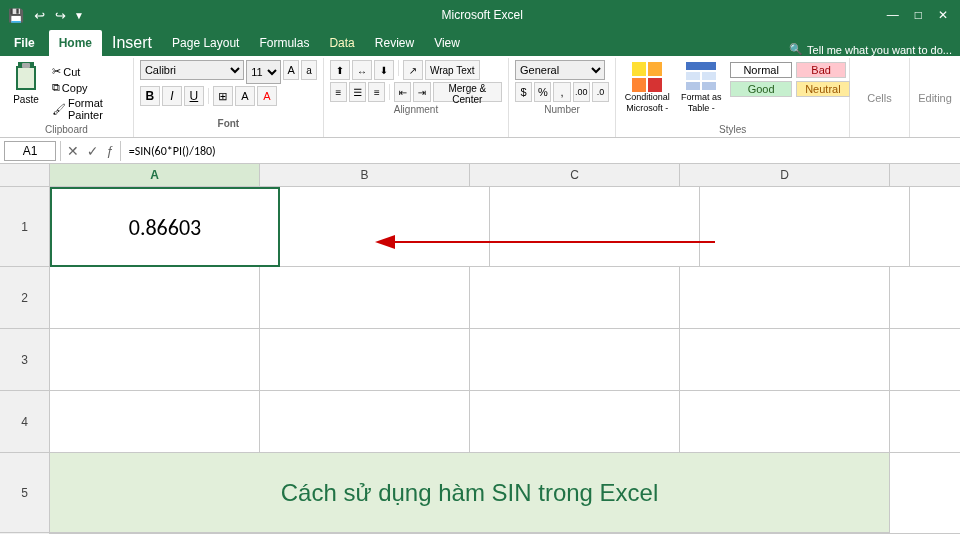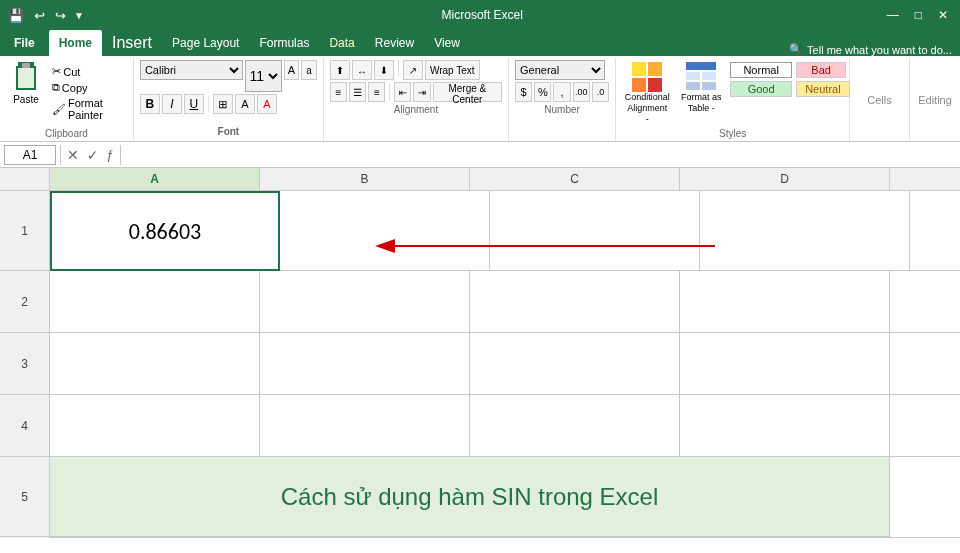--- a/index.html
+++ b/index.html
@@ -83,21 +83,21 @@
       </div>
     </div>
     <div style="font-size:10px;color:#666;text-align:center;margin-top:2px;">Clipboard</div>
   </div>
 
   <div style="display:flex;flex-direction:column;padding:2px 6px;border-right:1px solid #e0e0e0;min-width:190px;">
     <div style="display:flex;gap:2px;margin-bottom:2px;">
       <select style="width:120px;font-size:11px;height:20px;border:1px solid #aaa;">
         <option>Calibri</option>
       </select>
-      <select style="width:40px;font-size:14px;height:32px;border:1px solid #aaa;">
+      <select style="width:40px;font-size:11px;height:24px;border:1px solid #aaa;">
         <option>11</option>
       </select>
       <button style="width:18px;height:20px;border:1px solid #ccc;background:#f5f5f5;cursor:pointer;font-size:11px;">A</button>
       <button style="width:18px;height:20px;border:1px solid #ccc;background:#f5f5f5;cursor:pointer;font-size:10px;">a</button>
     </div>
     <div style="display:flex;gap:2px;align-items:center;">
       <button style="width:20px;height:20px;border:1px solid #ccc;background:#f5f5f5;cursor:pointer;font-weight:bold;font-size:12px;">B</button>
       <button style="width:20px;height:20px;border:1px solid #ccc;background:#f5f5f5;cursor:pointer;font-style:italic;font-size:12px;">I</button>
       <button style="width:20px;height:20px;border:1px solid #ccc;background:#f5f5f5;cursor:pointer;text-decoration:underline;font-size:12px;">U</button>
       <div style="width:1px;height:16px;background:#e0e0e0;margin:0 2px;"></div>
@@ -150,21 +150,21 @@
   <div style="display:flex;flex-direction:column;padding:2px 6px;border-right:1px solid #e0e0e0;min-width:220px;">
     <div style="display:flex;gap:4px;flex:1;align-items:flex-start;">
 
       <div style="display:flex;flex-direction:column;align-items:center;cursor:pointer;padding:2px 4px;min-width:50px;font-size:10px;text-align:center;">
         <svg width="30" height="30" viewBox="0 0 30 30">
           <rect x="0" y="0" width="14" height="14" fill="#ffd700" opacity="0.8"></rect>
           <rect x="16" y="0" width="14" height="14" fill="#ff9900" opacity="0.8"></rect>
           <rect x="0" y="16" width="14" height="14" fill="#ff6600" opacity="0.8"></rect>
           <rect x="16" y="16" width="14" height="14" fill="#cc0000" opacity="0.8"></rect>
         </svg>
-        <span style="font-size:9px;line-height:1.2;text-align:center;max-width:55px;word-wrap:break-word;">Conditional Alignment -</span>
+        <span style="font-size:9px;line-height:1.2;text-align:center;max-width:55px;word-wrap:break-word;">Conditional Microsoft -</span>
       </div>
 
       <div style="display:flex;flex-direction:column;align-items:center;cursor:pointer;padding:2px 4px;min-width:50px;font-size:10px;text-align:center;">
         <svg width="30" height="30" viewBox="0 0 30 30">
           <rect x="0" y="0" width="30" height="8" fill="#4472c4"></rect>
           <rect x="0" y="10" width="14" height="8" fill="#d6e4f7"></rect>
           <rect x="16" y="10" width="14" height="8" fill="#d6e4f7"></rect>
           <rect x="0" y="20" width="14" height="8" fill="#b4c7e7"></rect>
           <rect x="16" y="20" width="14" height="8" fill="#b4c7e7"></rect>
         </svg>
@@ -193,20 +193,21 @@
   </div>
 </div>
 
 <div style="display:flex;align-items:center;border-bottom:1px solid #c8c8c8;height:26px;padding:0 4px;gap:4px;background:#fff;">
   <input style="width: 52px; font-size: 12px; border: 1px solid rgb(170, 170, 170); height: 20px; padding: 0px 4px; text-align: center;" value="A1">
   <div style="width:1px;height:20px;background:#c8c8c8;"></div>
   <button style="border:none;background:none;cursor:pointer;font-size:14px;color:#666;padding:0 2px;">✕</button>
   <button style="border:none;background:none;cursor:pointer;font-size:14px;color:#666;padding:0 2px;">✓</button>
   <button style="border:none;background:none;cursor:pointer;font-size:13px;color:#666;padding:0 2px;">ƒ</button>
   <div style="width:1px;height:20px;background:#c8c8c8;"></div>
+  <input style="flex: 1 1 0%; font-size: 12px; border: none; outline: none; padding: 0px 4px; font-family: Calibri, Arial;" value="=SIN(60*PI()/180)">
 </div>
 
 <div style="position:relative;flex:1;">
   <div style="display:flex;flex-direction:column;">
 
     <div style="display:flex;background:#f0f0f0;border-bottom:1px solid #c8c8c8;">
       <div style="width:50px;min-width:50px;height:22px;border-right:1px solid #c8c8c8;background:#f0f0f0;"></div>
       <div style="width:210px;height:22px;border-right:1px solid #c8c8c8;display:flex;align-items:center;justify-content:center;font-size:12px;color:#217346;background:#d9ead3;font-weight:bold;">
         <span>A</span>
       </div>

